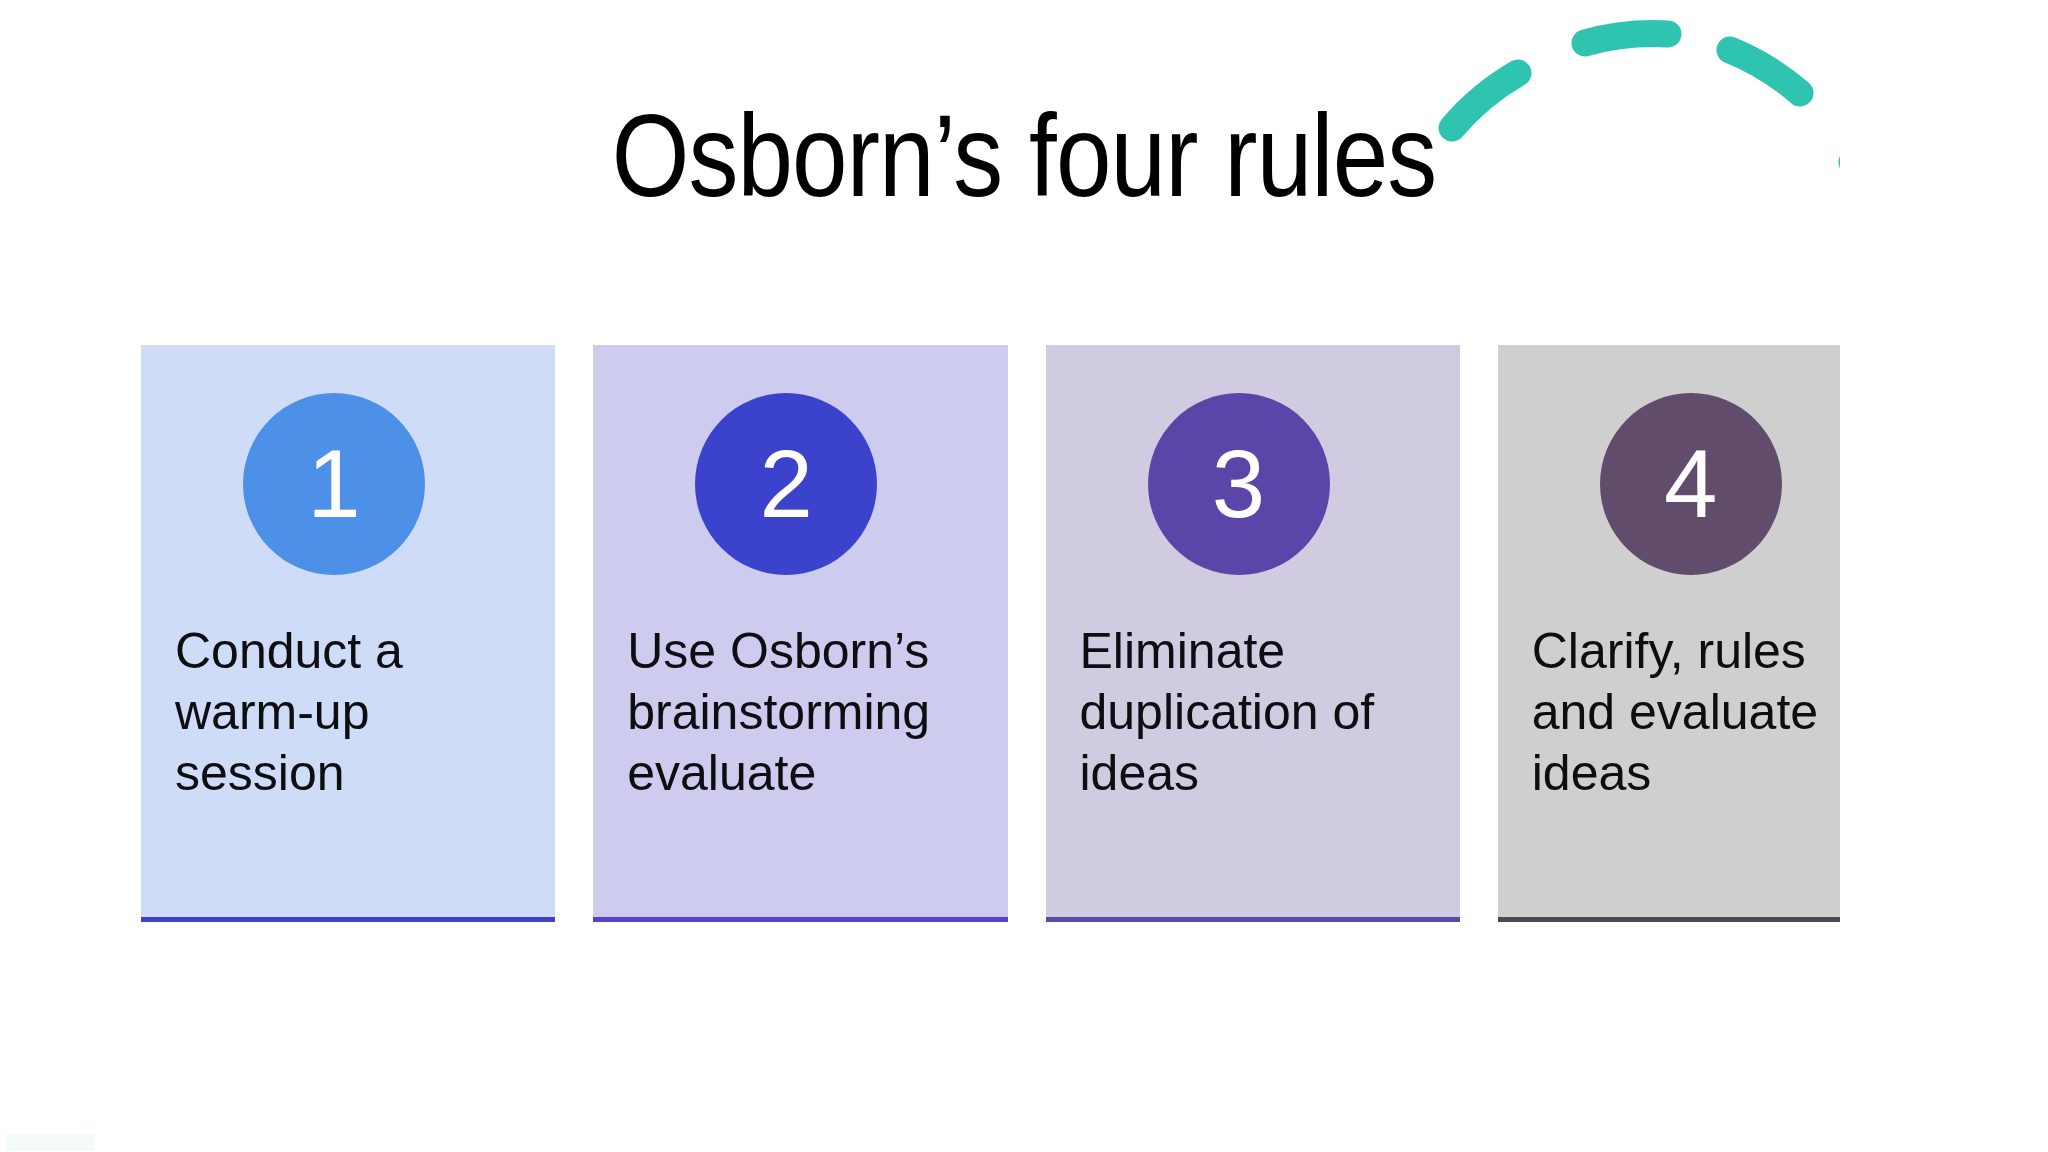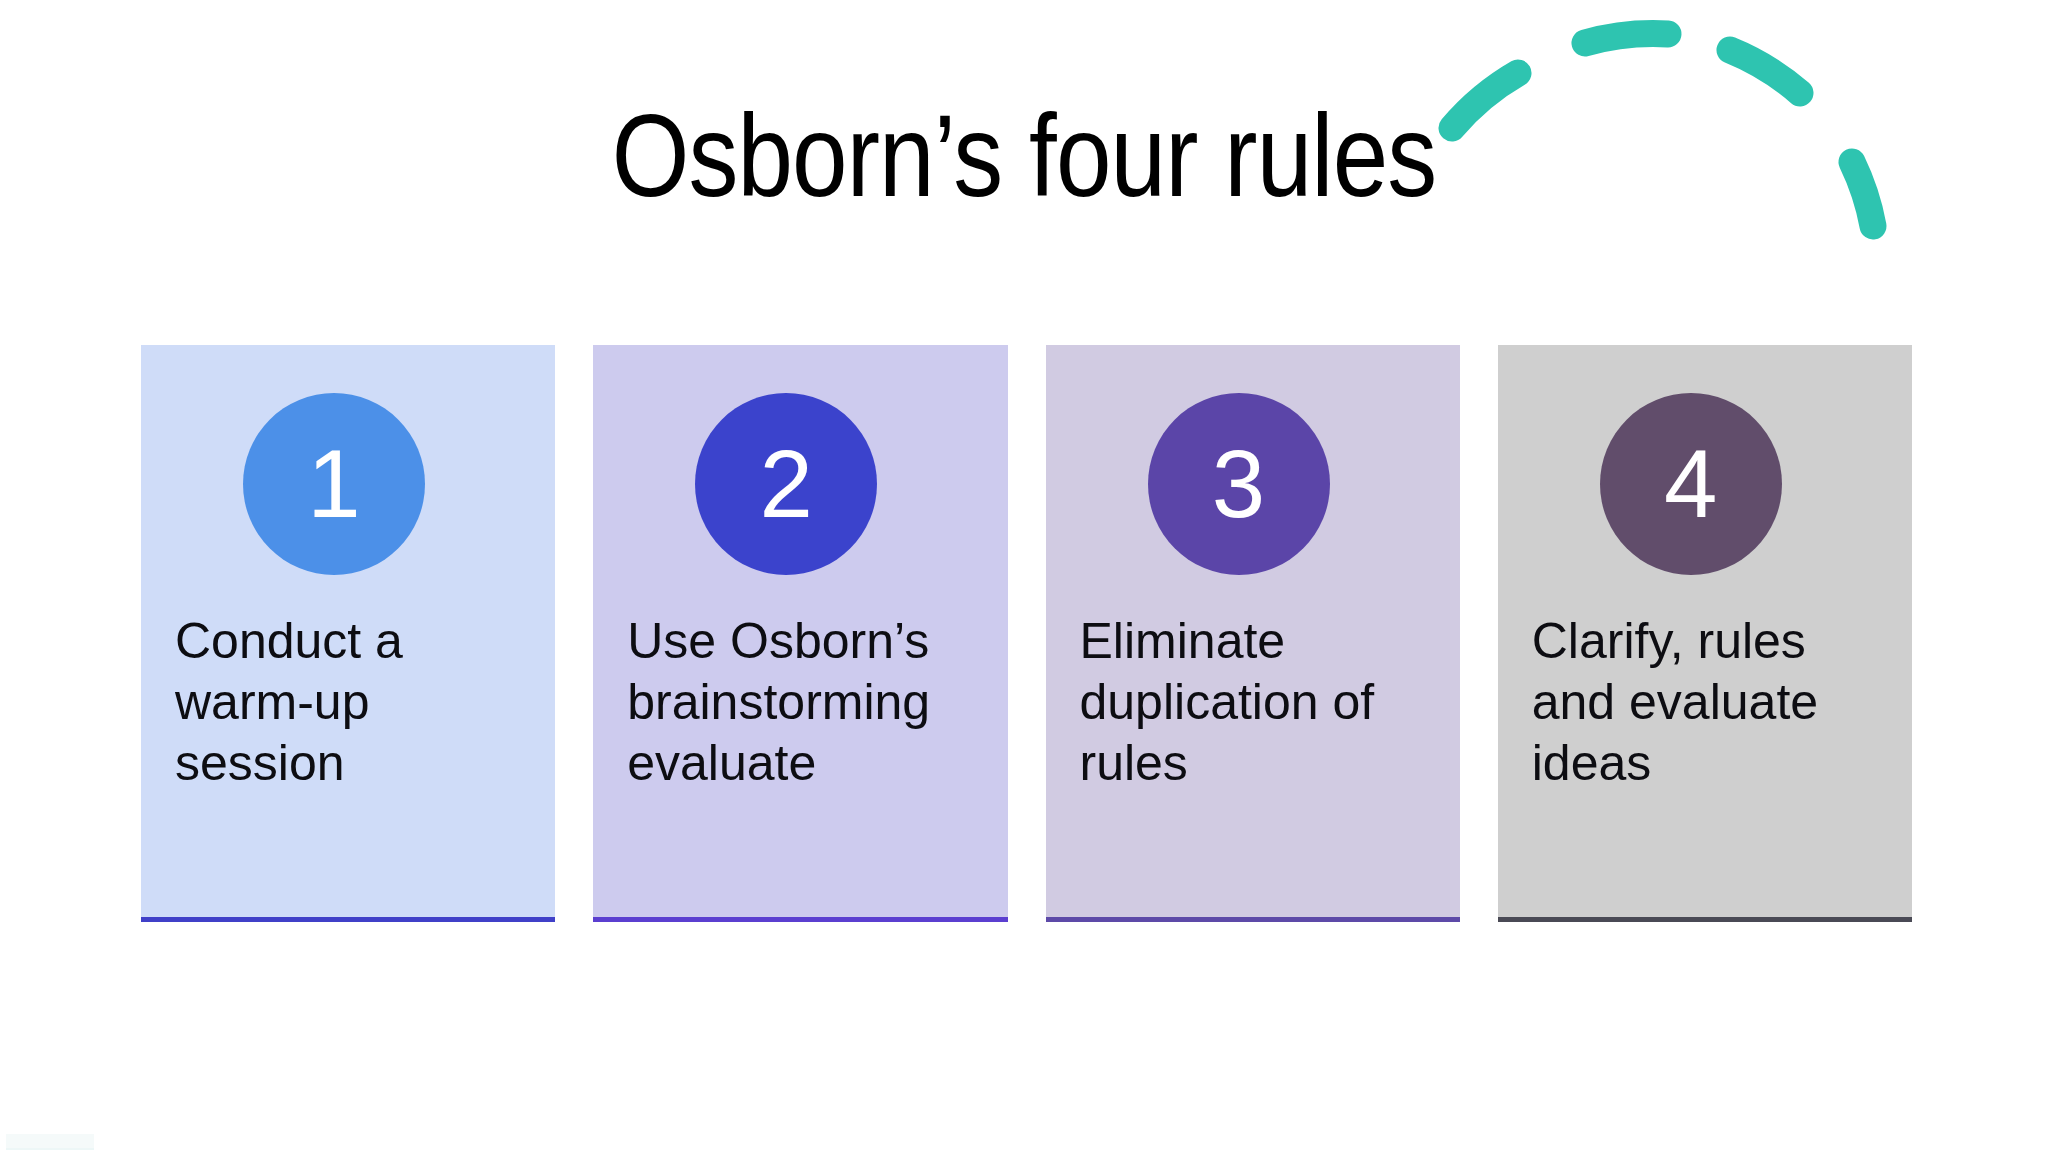--- a/index.html
+++ b/index.html
@@ -6,21 +6,21 @@
   html, body {
     margin: 0;
     padding: 0;
     background: #ffffff;
   }
   body {
     font-family: "Liberation Sans", "DejaVu Sans", sans-serif;
   }
   .slide {
     position: relative;
-    width: 2048px;
+    width: 1840px;
     height: 1152px;
     background: #ffffff;
     overflow: hidden;
   }
 
   
   .title {
     position: absolute;
     left: 0;
     top: 96px;
@@ -87,21 +87,21 @@
   }
   .badge-num {
     font-family: "Liberation Sans", "DejaVu Sans", sans-serif;
     font-size: 96px;
     font-weight: 400;
     line-height: 1;
     color: #ffffff;
     user-select: none;
   }
   .card-text {
-    margin-top: 36px;
+    margin-top: 46px;
     font-family: "Liberation Sans", "DejaVu Sans", sans-serif;
     font-size: 50px;
     line-height: 1.22;
     font-weight: 400;
     color: #0d0d12;
     width: 100%;
     word-break: break-word;
     overflow-wrap: anywhere;
     hyphens: none;
   }
@@ -151,21 +151,21 @@
         <span class="badge-num">2</span>
       </div>
       <div class="card-text">Use Osborn’s brainstorming evaluate</div>
       <div class="card-bottom-rule" style="background: rgb(91, 63, 208);"></div>
     </div>
 
     <div class="card" style="background: rgb(209, 203, 226); color: rgb(13, 13, 18);">
       <div class="badge" style="background: rgb(91, 69, 168);">
         <span class="badge-num">3</span>
       </div>
-      <div class="card-text">Eliminate duplication of rules</div>
+      <div class="card-text">Eliminate duplication of ideas</div>
       <div class="card-bottom-rule" style="background: rgb(93, 74, 168);"></div>
     </div>
 
     <div class="card" style="background: rgb(207, 207, 207); color: rgb(13, 13, 18);">
       <div class="badge" style="background: rgb(97, 77, 107);">
         <span class="badge-num">4</span>
       </div>
       <div class="card-text">Clarify, rules and evaluate ideas</div>
       <div class="card-bottom-rule" style="background: rgb(74, 74, 85);"></div>
     </div>

